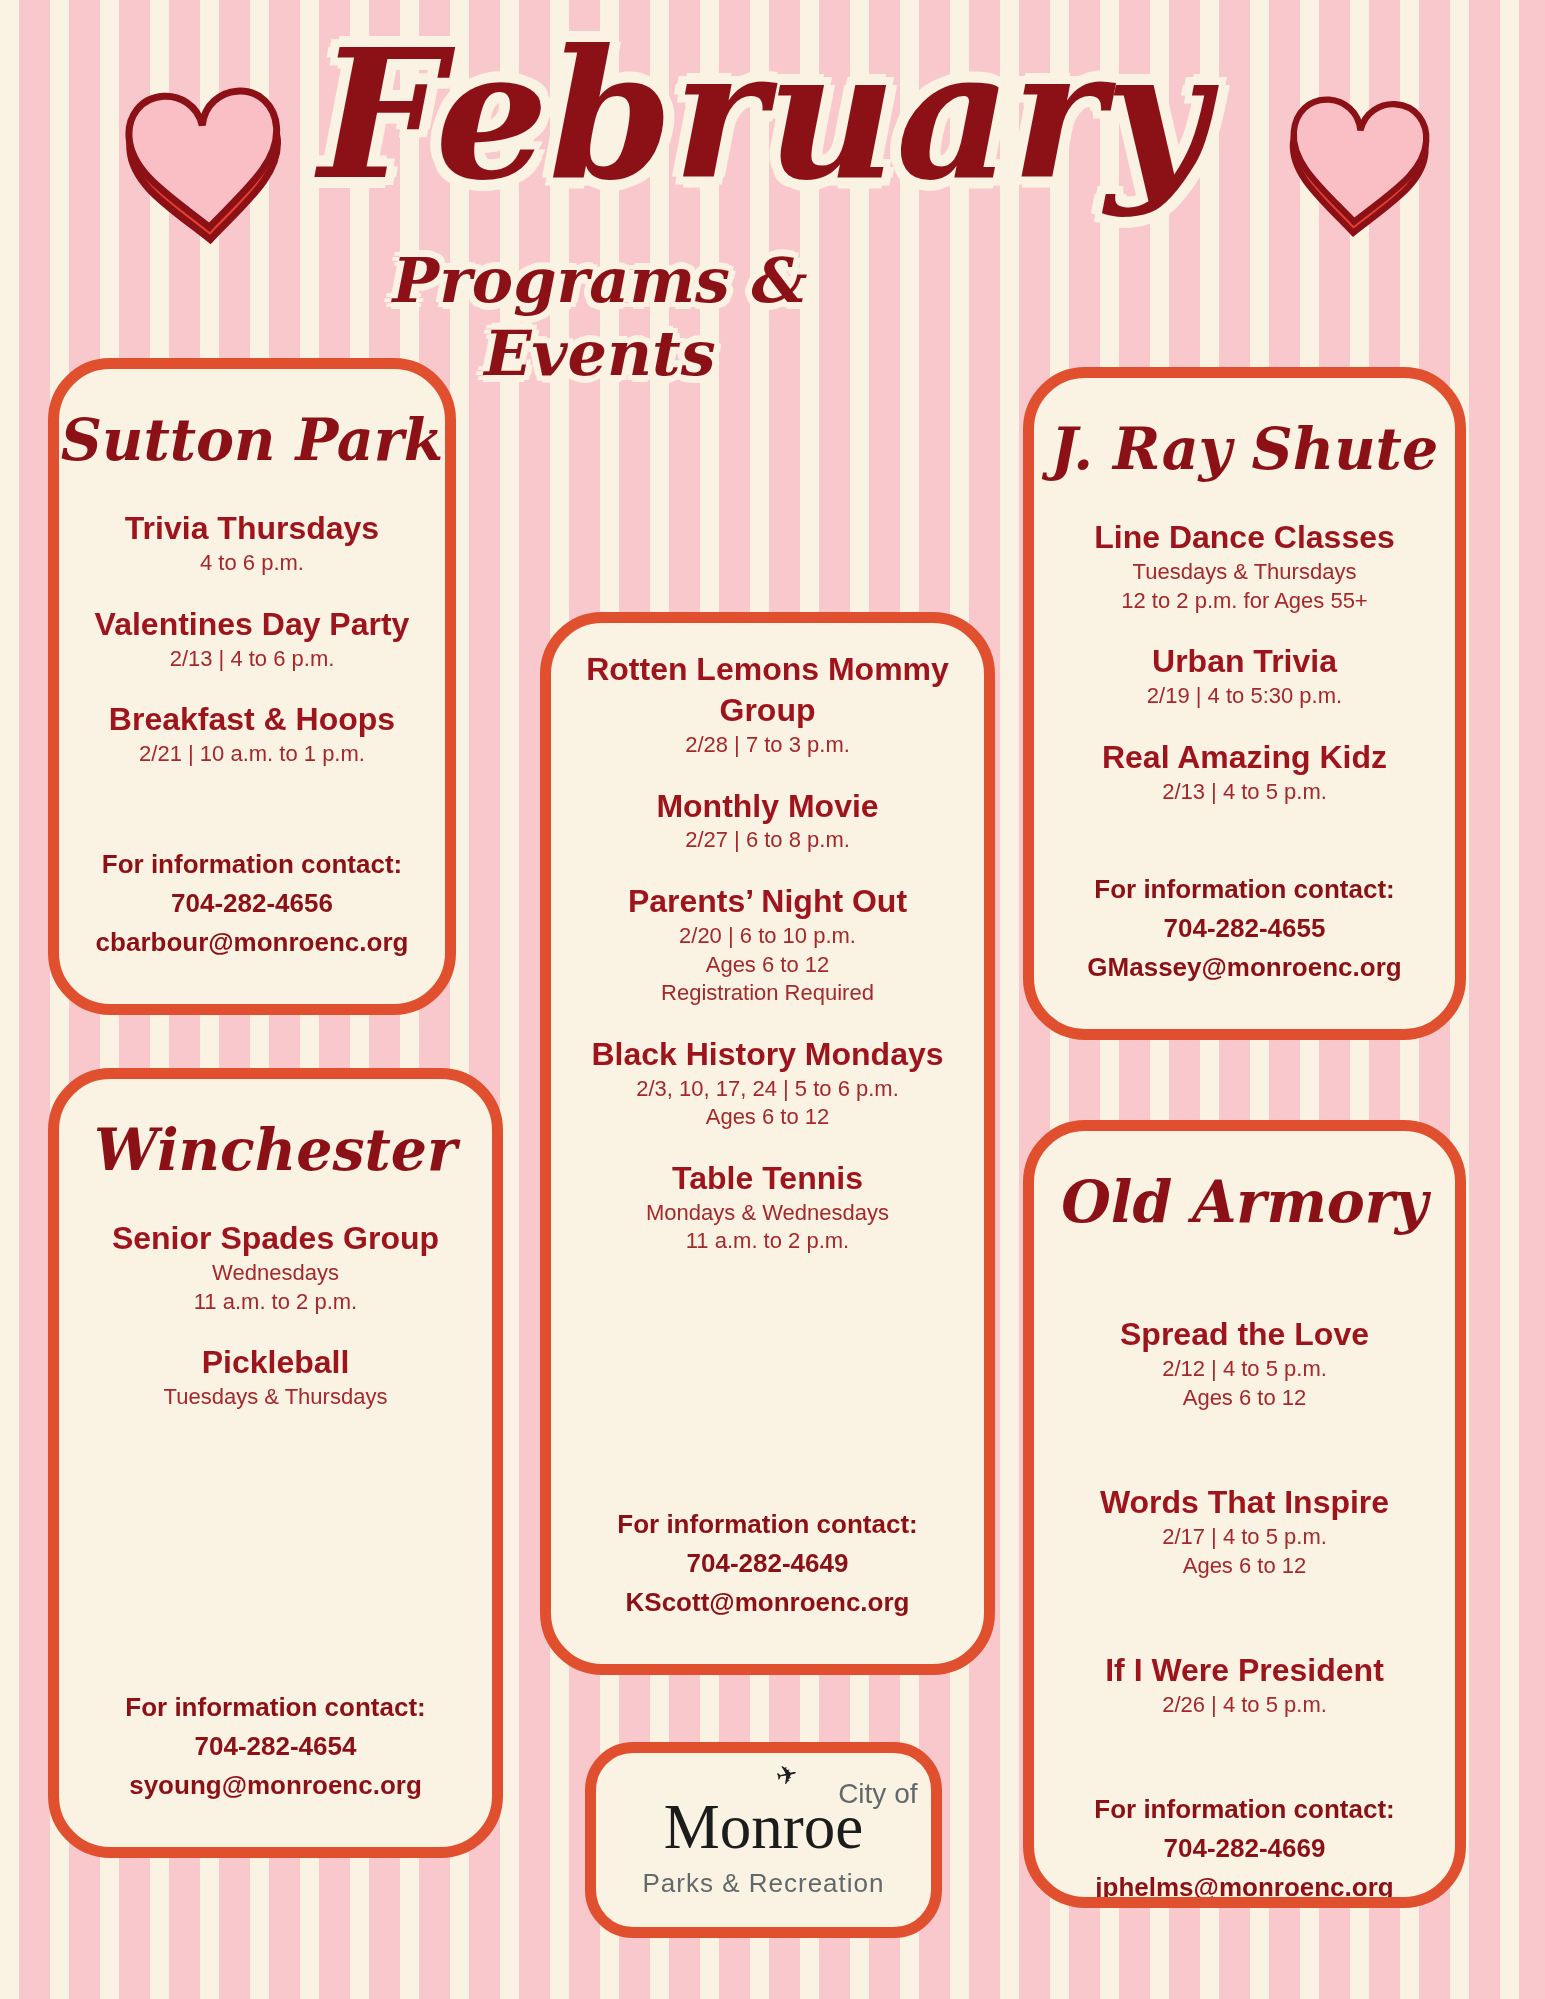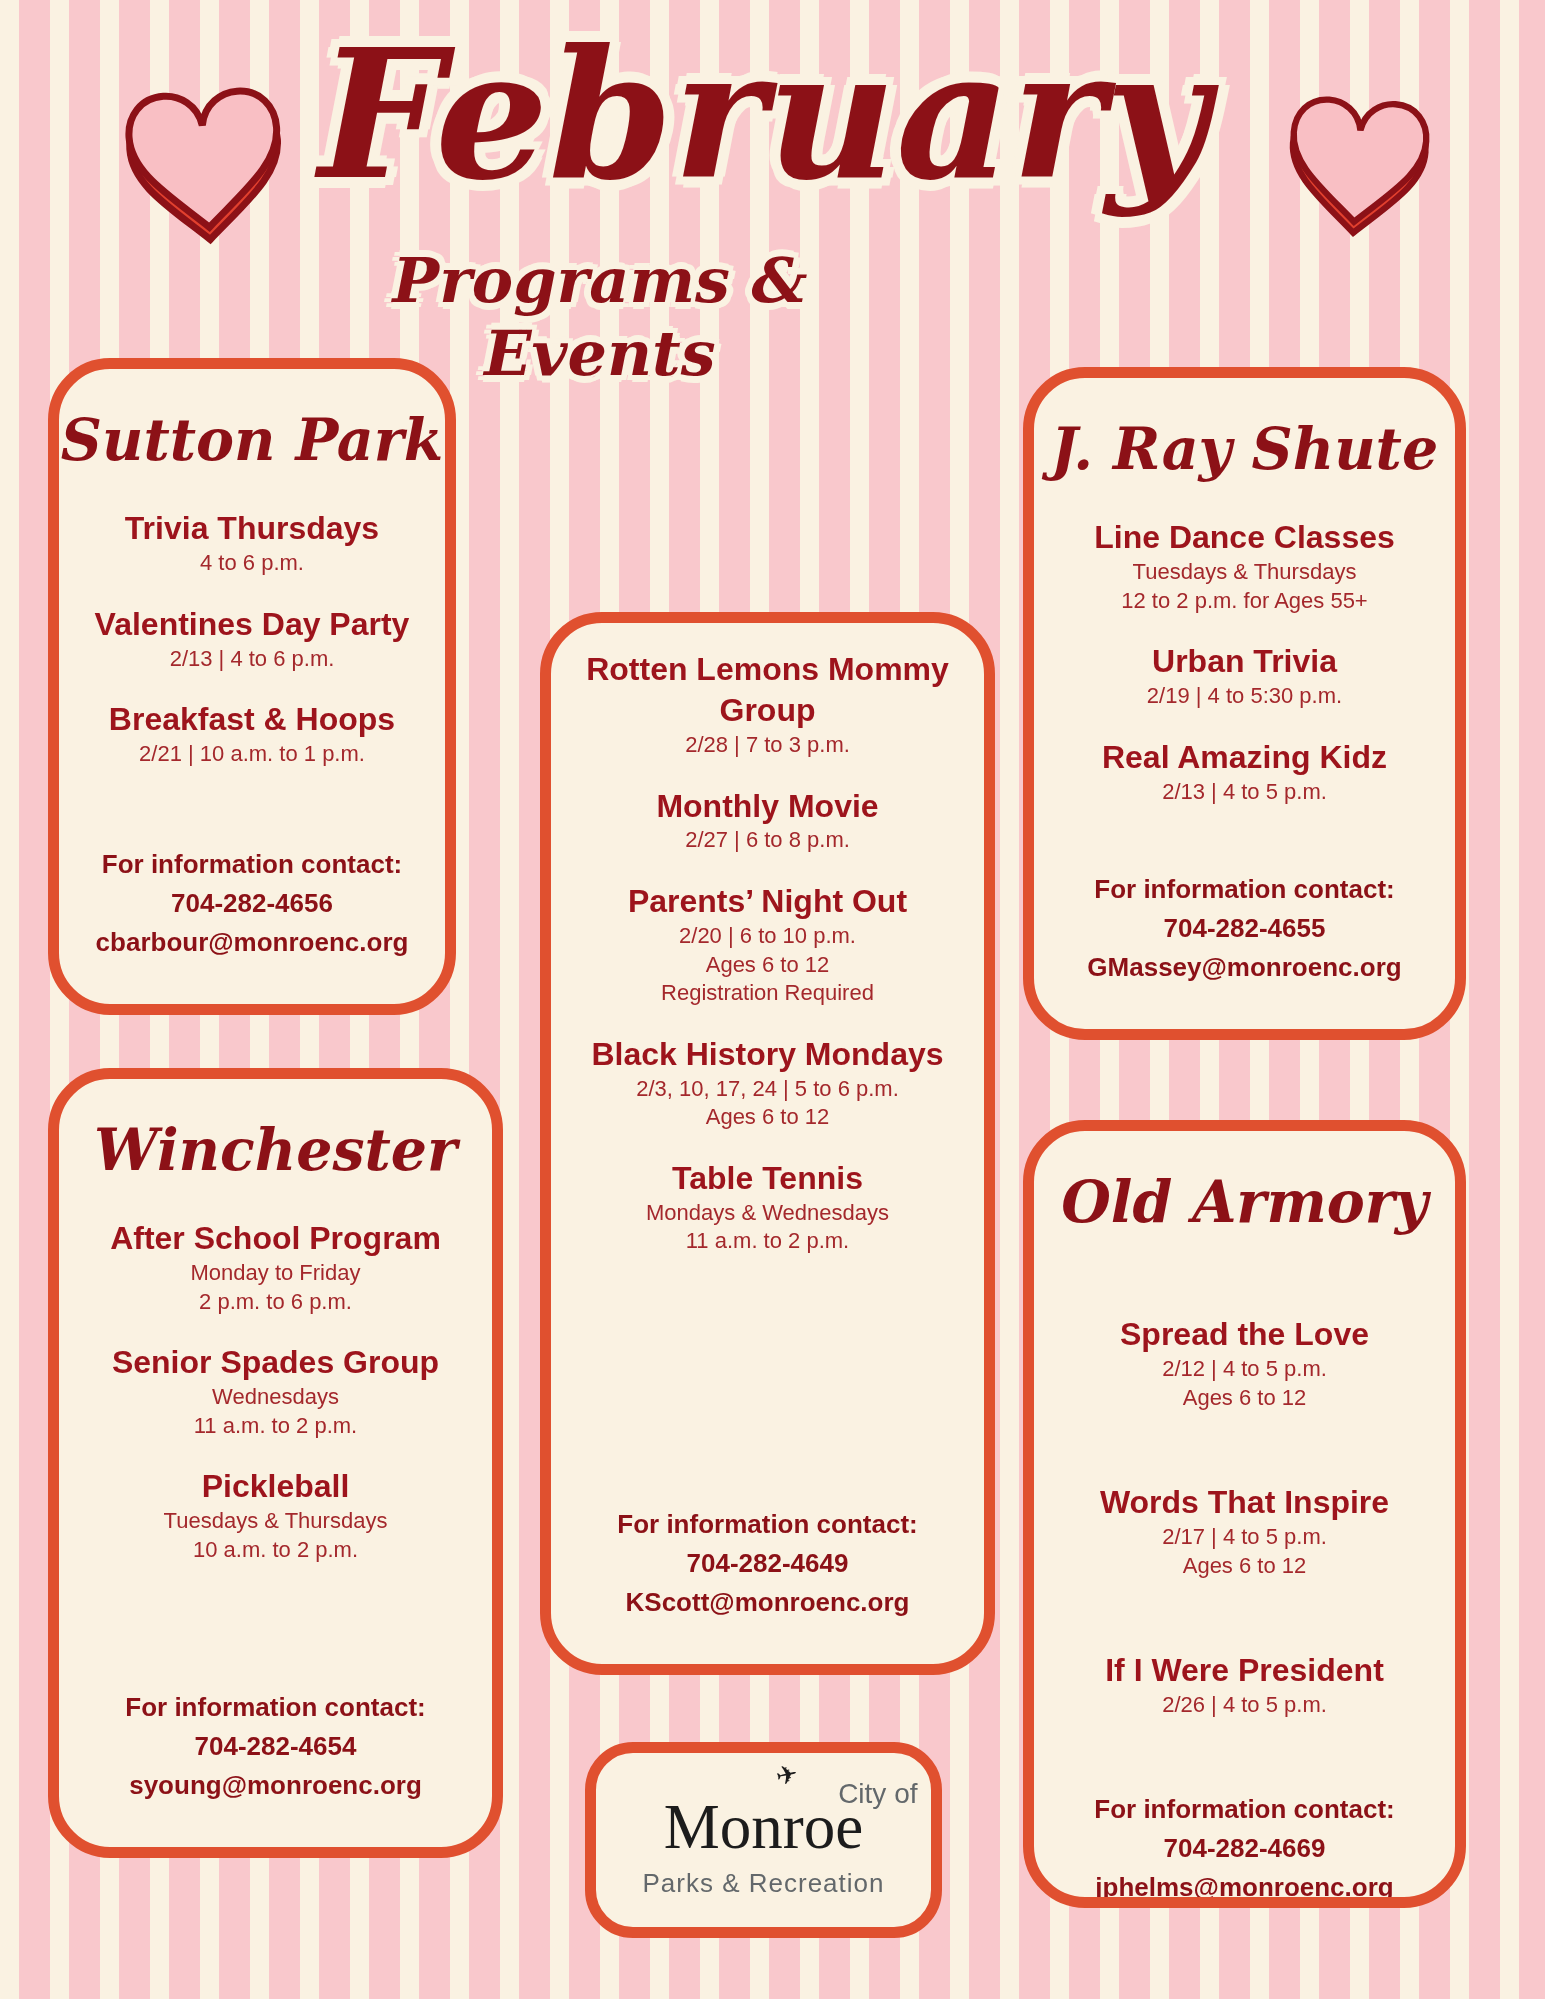--- a/index.html
+++ b/index.html
@@ -131,33 +131,27 @@
     <div class="contact">
       <div>For information contact:</div>
       <div>704-282-4656</div>
       <div>cbarbour@monroenc.org</div>
     </div>
   </section>
 
   <section class="card" id="card-winchester">
     <h2 class="card-title">Winchester</h2>
     <div class="program">
-      <div class="p-title">After School Program</div>
-      <div class="p-line">Monday to Friday</div>
-      <div class="p-line">2 p.m. to 6  p.m.</div>
-    </div>
-    <div class="program">
       <div class="p-title">Senior Spades Group</div>
       <div class="p-line">Wednesdays</div>
       <div class="p-line">11 a.m. to 2 p.m.</div>
     </div>
     <div class="program">
       <div class="p-title">Pickleball</div>
       <div class="p-line">Tuesdays &amp; Thursdays</div>
-      <div class="p-line">10 a.m. to 2 p.m.</div>
     </div>
     <div class="contact">
       <div>For information contact:</div>
       <div>704-282-4654</div>
       <div>syoung@monroenc.org</div>
     </div>
   </section>
 
   <section class="card" id="card-dickerson">
     <div class="program">

